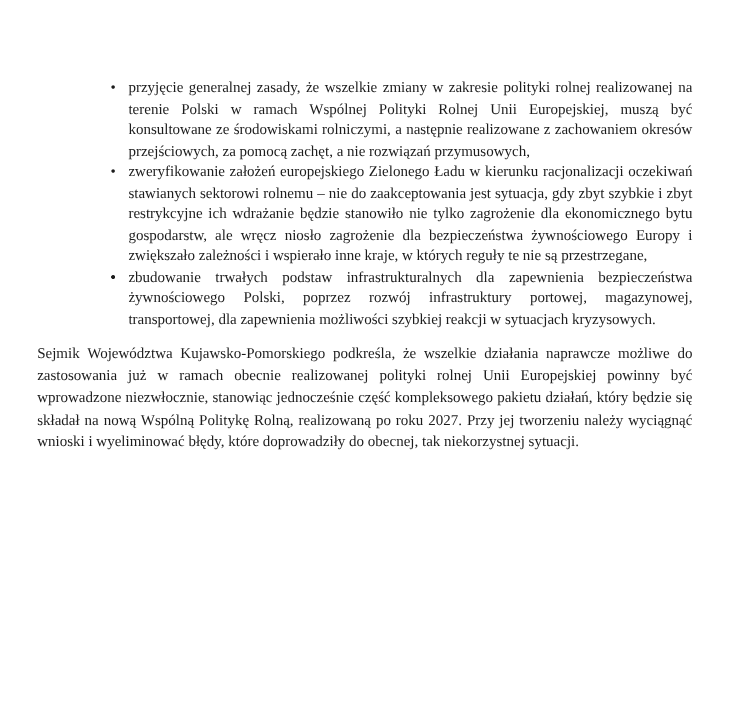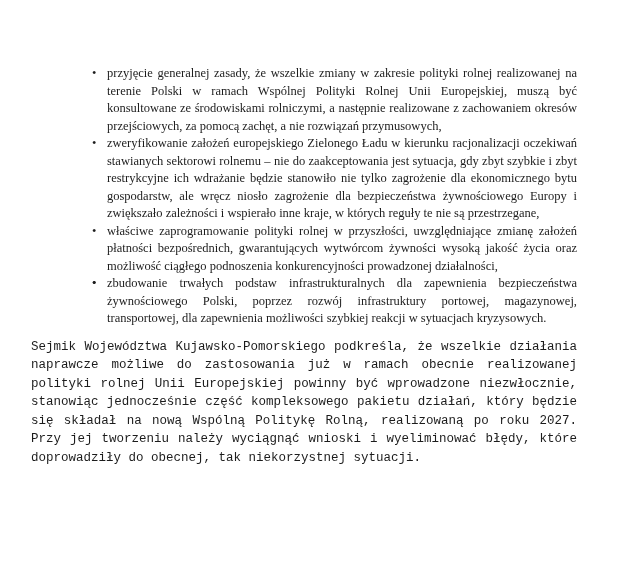--- a/index.html
+++ b/index.html
@@ -38,41 +38,39 @@
   .bullet-marker {
     position: absolute;
     left: 61px;
     top: 0;
   }
   .closing {
     margin: 10px 0 12px 0;
     font-size: 12.5px;
     line-height: 18.6px;
     text-align: justify;
-    font-family: Liberation Mono, monospace;
   }
 </style>
 </head>
 <body>
 
 <div class="page">
   <div class="content">
 
     <ul class="bullet-list">
       <li class="bullet-item">
         <span class="bullet-marker">•</span>
         <span>przyjęcie generalnej zasady, że wszelkie zmiany w zakresie polityki rolnej realizowanej na terenie Polski w ramach Wspólnej Polityki Rolnej Unii Europejskiej, muszą być konsultowane ze środowiskami rolniczymi, a następnie realizowane z zachowaniem okresów przejściowych,  za pomocą zachęt, a nie rozwiązań przymusowych,</span>
       </li>
       <li class="bullet-item">
         <span class="bullet-marker">•</span>
         <span>zweryfikowanie założeń europejskiego Zielonego Ładu w kierunku racjonalizacji oczekiwań stawianych sektorowi rolnemu – nie do zaakceptowania jest sytuacja, gdy zbyt szybkie i zbyt restrykcyjne ich wdrażanie będzie stanowiło nie tylko zagrożenie dla ekonomicznego bytu gospodarstw, ale wręcz niosło zagrożenie dla bezpieczeństwa żywnościowego Europy i zwiększało zależności i wspierało inne kraje, w których reguły te nie są przestrzegane,</span>
       </li>
       <li class="bullet-item">
         <span class="bullet-marker">•</span>
-        <span>właściwe zaprogramowanie polityki rolnej w przyszłości, uwzględniające zmianę założeń płatności bezpośrednich, gwarantujących wytwórcom żywności wysoką jakość życia oraz możliwość ciągłego podnoszenia konkurencyjności prowadzonej działalności,</span>
       </li>
       <li class="bullet-item">
         <span class="bullet-marker">•</span>
       </li>
       <li class="bullet-item">
         <span class="bullet-marker">•</span>
         <span>zbudowanie trwałych podstaw infrastrukturalnych dla zapewnienia bezpieczeństwa żywnościowego Polski, poprzez rozwój infrastruktury portowej, magazynowej, transportowej, dla zapewnienia możliwości szybkiej reakcji w sytuacjach kryzysowych.</span>
       </li>
     </ul>
 

